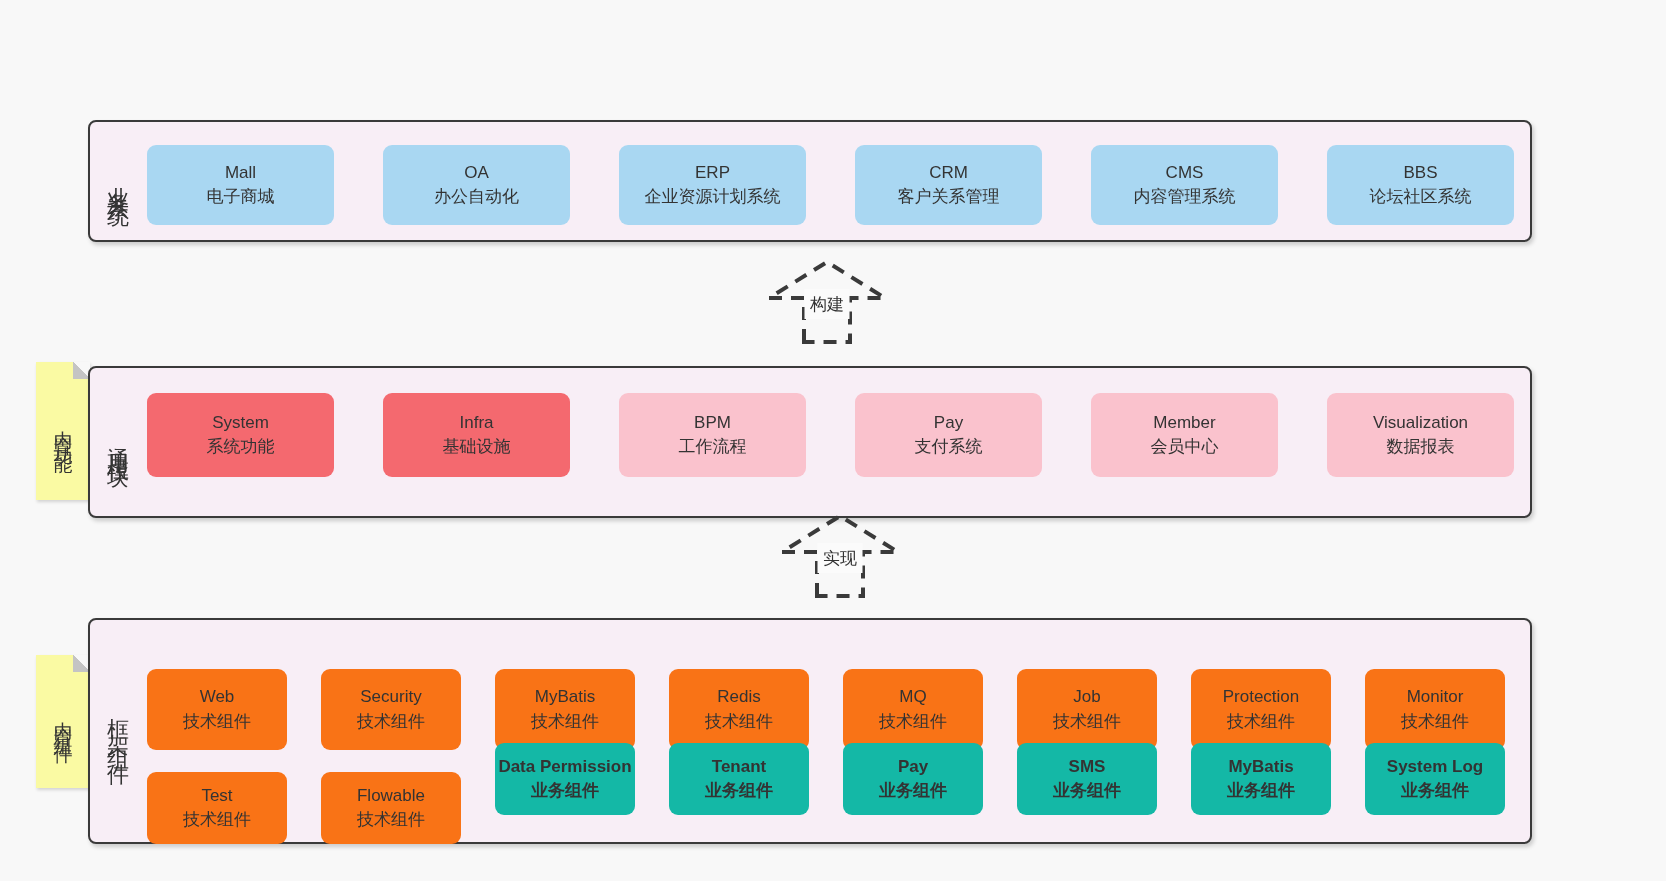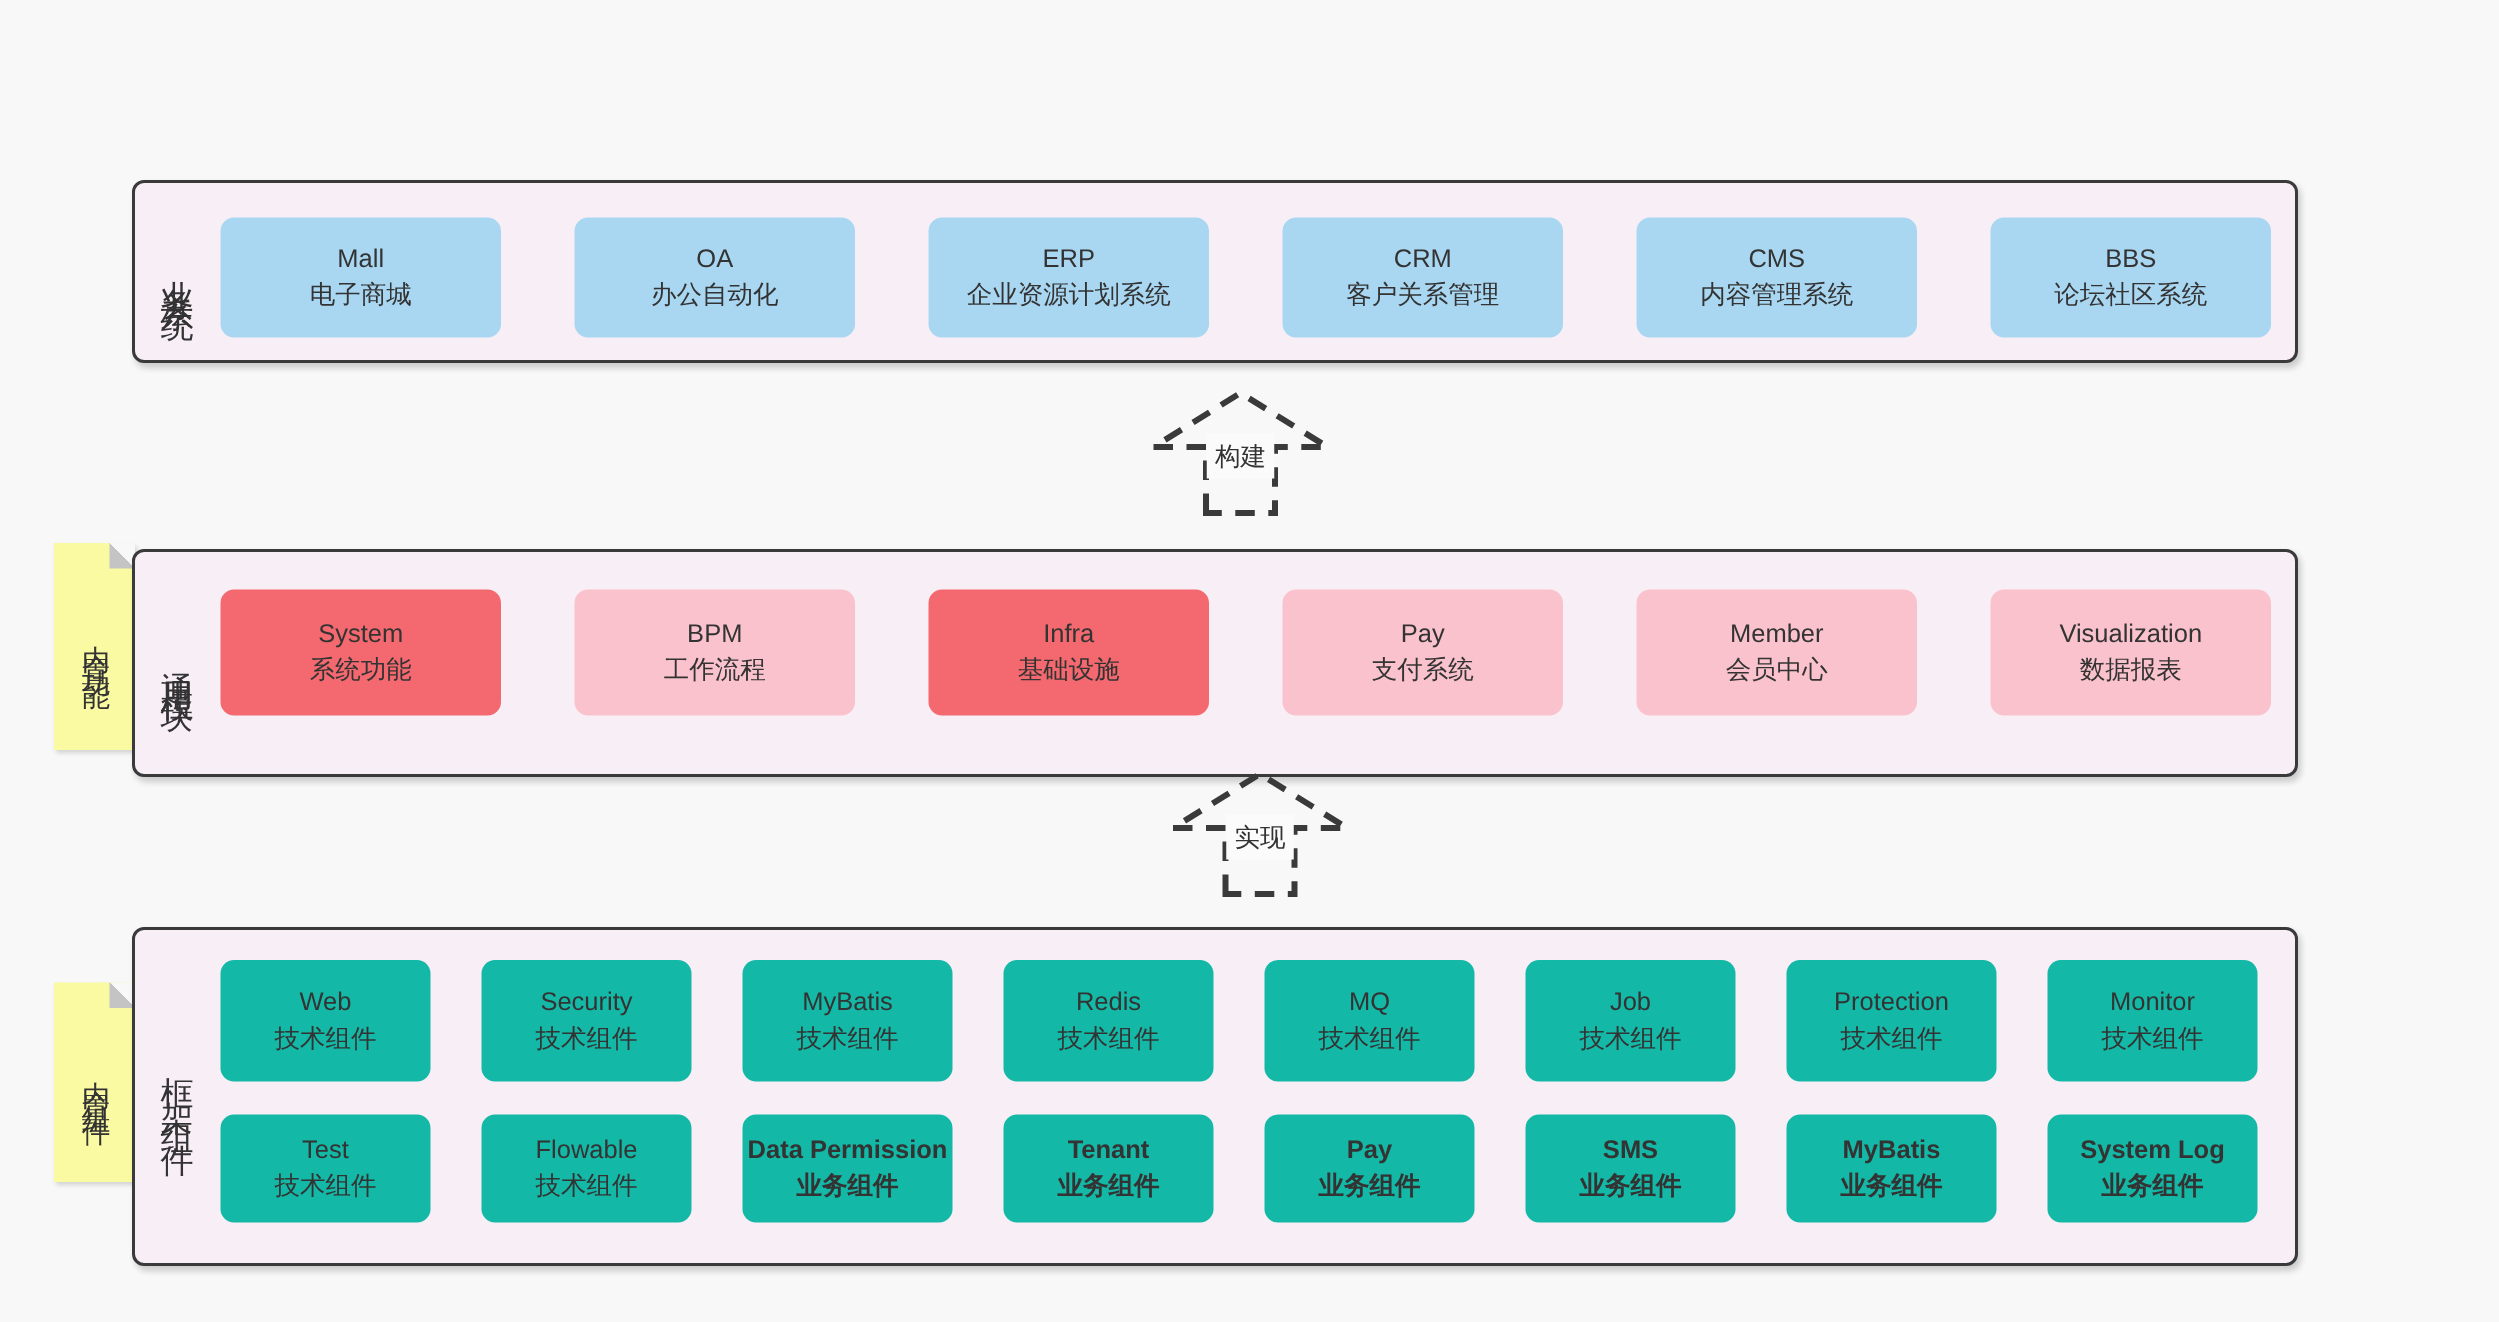--- a/index.html
+++ b/index.html
@@ -28,21 +28,21 @@
   .box { width:187px; height:80px; border-radius:9px;
          display:flex; flex-direction:column; justify-content:center; align-items:center;
          text-align:center; font-size:17px; line-height:1.42; padding:2px; box-sizing:border-box; }
   .row-modules .box { height:84px; }
   .comp { width:140px; height:81px; }
   .row-c2 .comp { height:72px; }
 
   .blue       { background:#a9d7f2; }
   .red        { background:#f4696f; }
   .pink       { background:#fac2cd; }
-  .green      { background:#14b8a6; }
+  .green      { background:#f97316;margin-top:29px; }
   .lightgreen { background:#14b8a6;font-weight:bold; }
 
   
   .note { position:absolute; left:36px; width:54px; background:#fafaa3;
           display:flex; align-items:center; justify-content:center;
           box-shadow:1px 2px 3px rgba(0,0,0,0.15); }
   #note-modules    { top:362px; height:138px; }
   #note-components { top:655px; height:133px; }
   .fold { position:absolute; top:0; right:0; width:17px; height:17px;
           background:linear-gradient(to bottom left, #f8f8f8 49%, #c4c4c4 50%); }
@@ -105,27 +105,27 @@
     <text class="arrow-label" x="70" y="58" text-anchor="middle">构建</text>
   </svg>
 
   <div class="panel" id="panel-modules">
     <div class="side-label">通用模块</div>
     <div class="boxes row-modules">
       <div class="box red">
         <div>System</div>
         <div>系统功能</div>
       </div>
-      <div class="box pink">
-        <div>BPM</div>
-        <div>工作流程</div>
-      </div>
       <div class="box red">
         <div>Infra</div>
         <div>基础设施</div>
+      </div>
+      <div class="box pink">
+        <div>BPM</div>
+        <div>工作流程</div>
       </div>
       <div class="box pink">
         <div>Pay</div>
         <div>支付系统</div>
       </div>
       <div class="box pink">
         <div>Member</div>
         <div>会员中心</div>
       </div>
       <div class="box pink">

